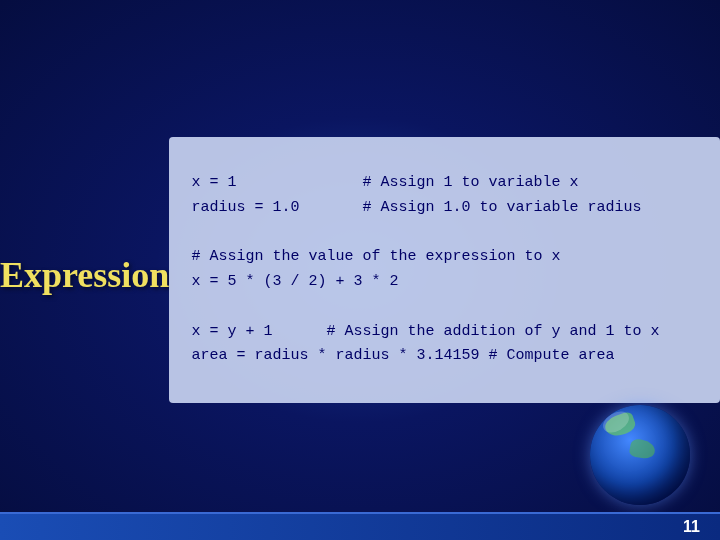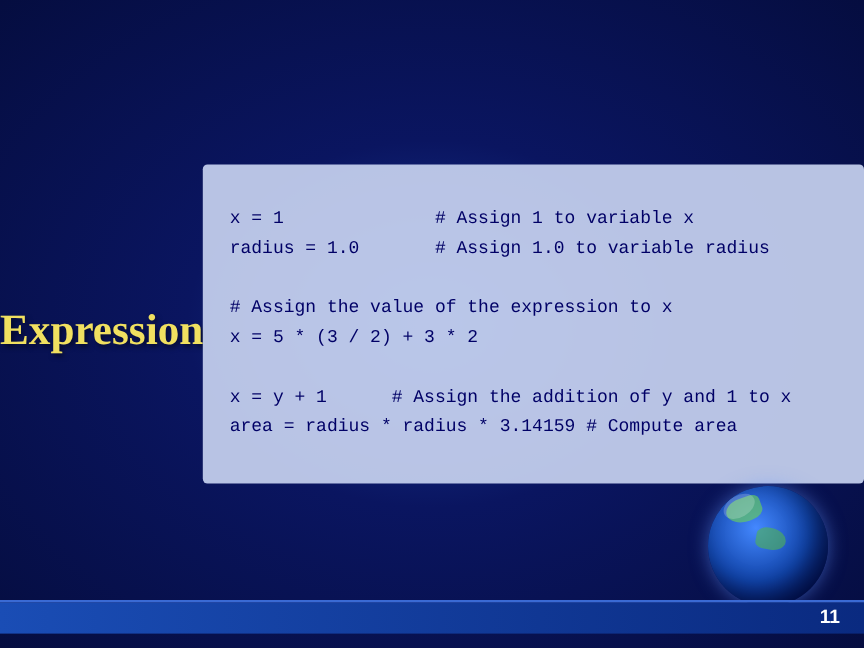--- a/index.html
+++ b/index.html
@@ -21,21 +21,21 @@
       height: 540px;
       background: radial-gradient(ellipse at center, #1a3a9a 0%, #0a1560 40%, #050d40 100%);
       position: relative;
       display: flex;
       align-items: center;
     }
 
     
     .bottom-bar {
       position: absolute;
-      bottom: 12px;
+      bottom: 0;
       left: 0;
       width: 100%;
       height: 28px;
       background: linear-gradient(to right, #1a4db5, #0a2a80);
       border-top: 2px solid #3a6ad4;
       display: flex;
       align-items: center;
       justify-content: flex-end;
       padding-right: 20px;
     }

